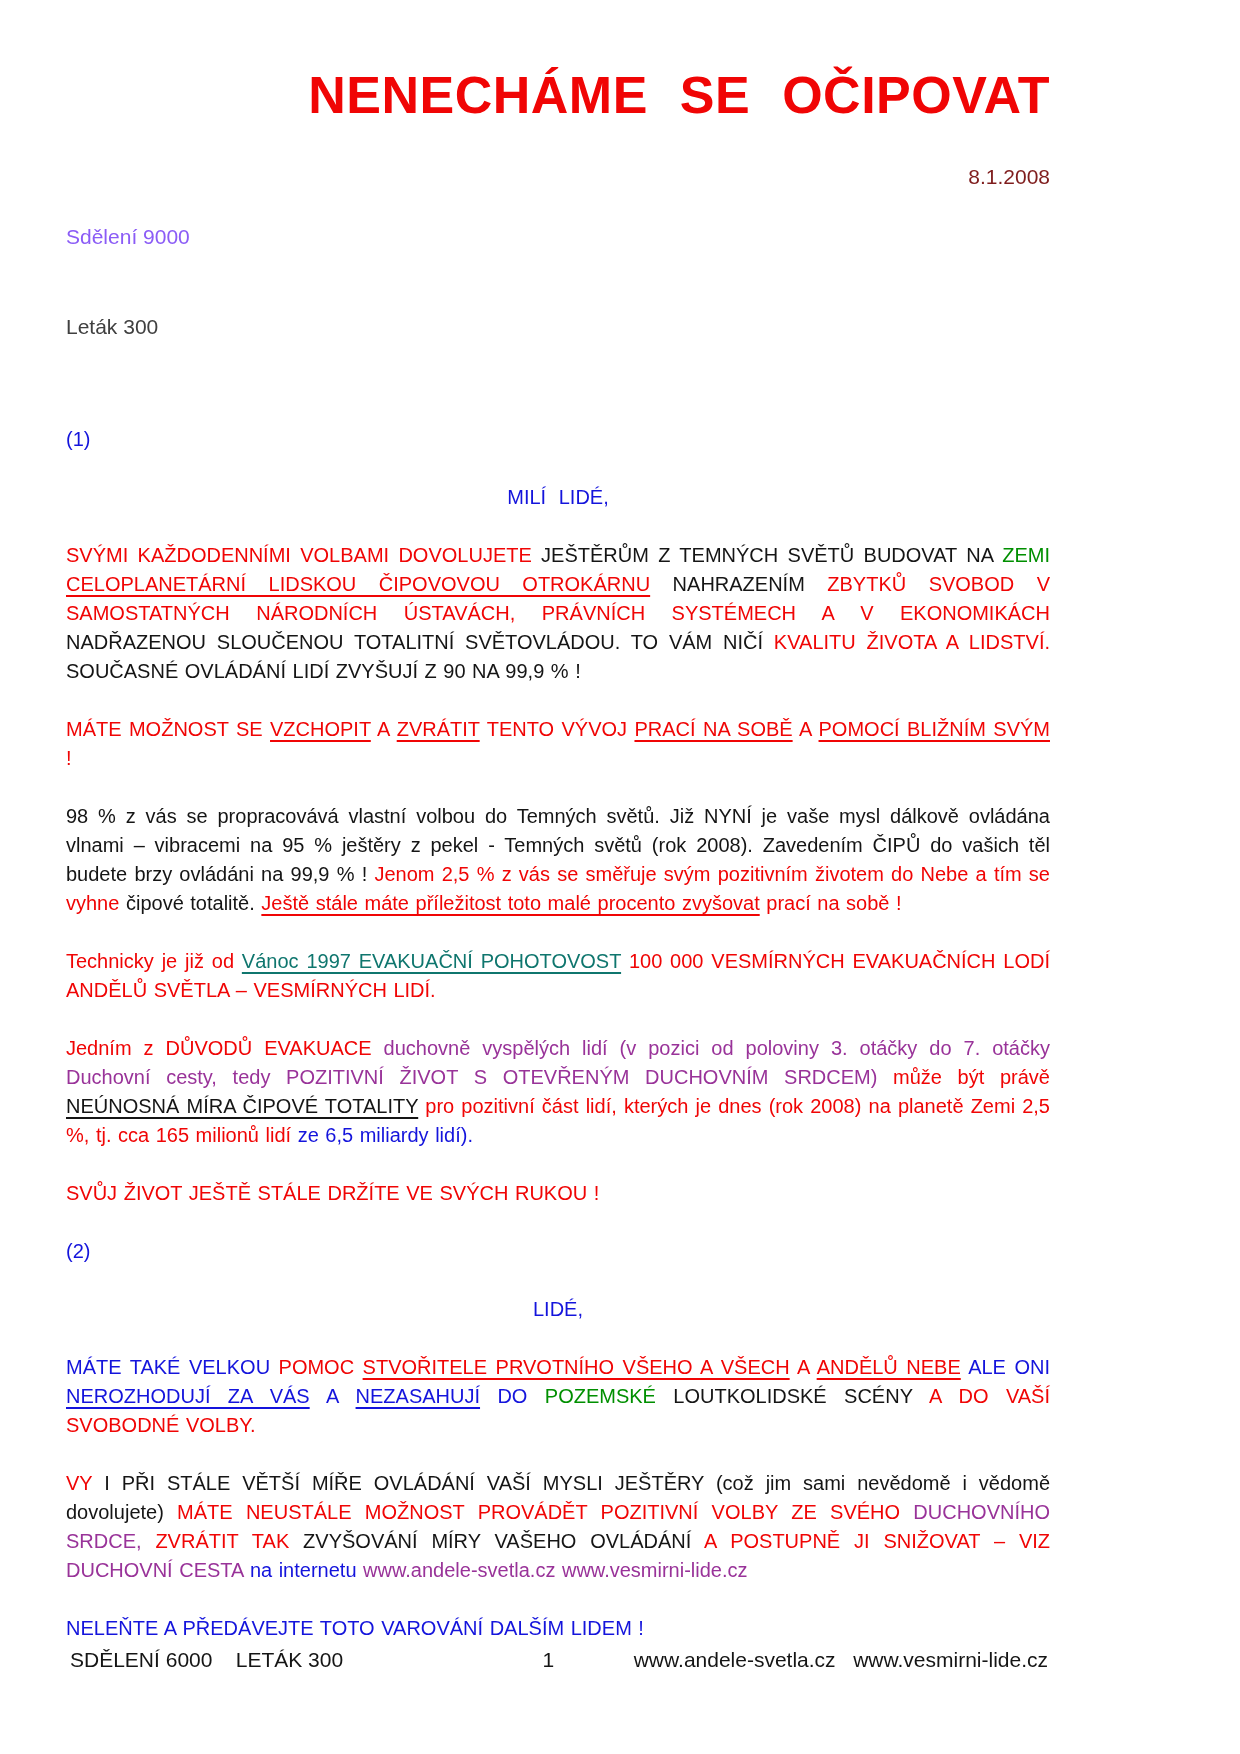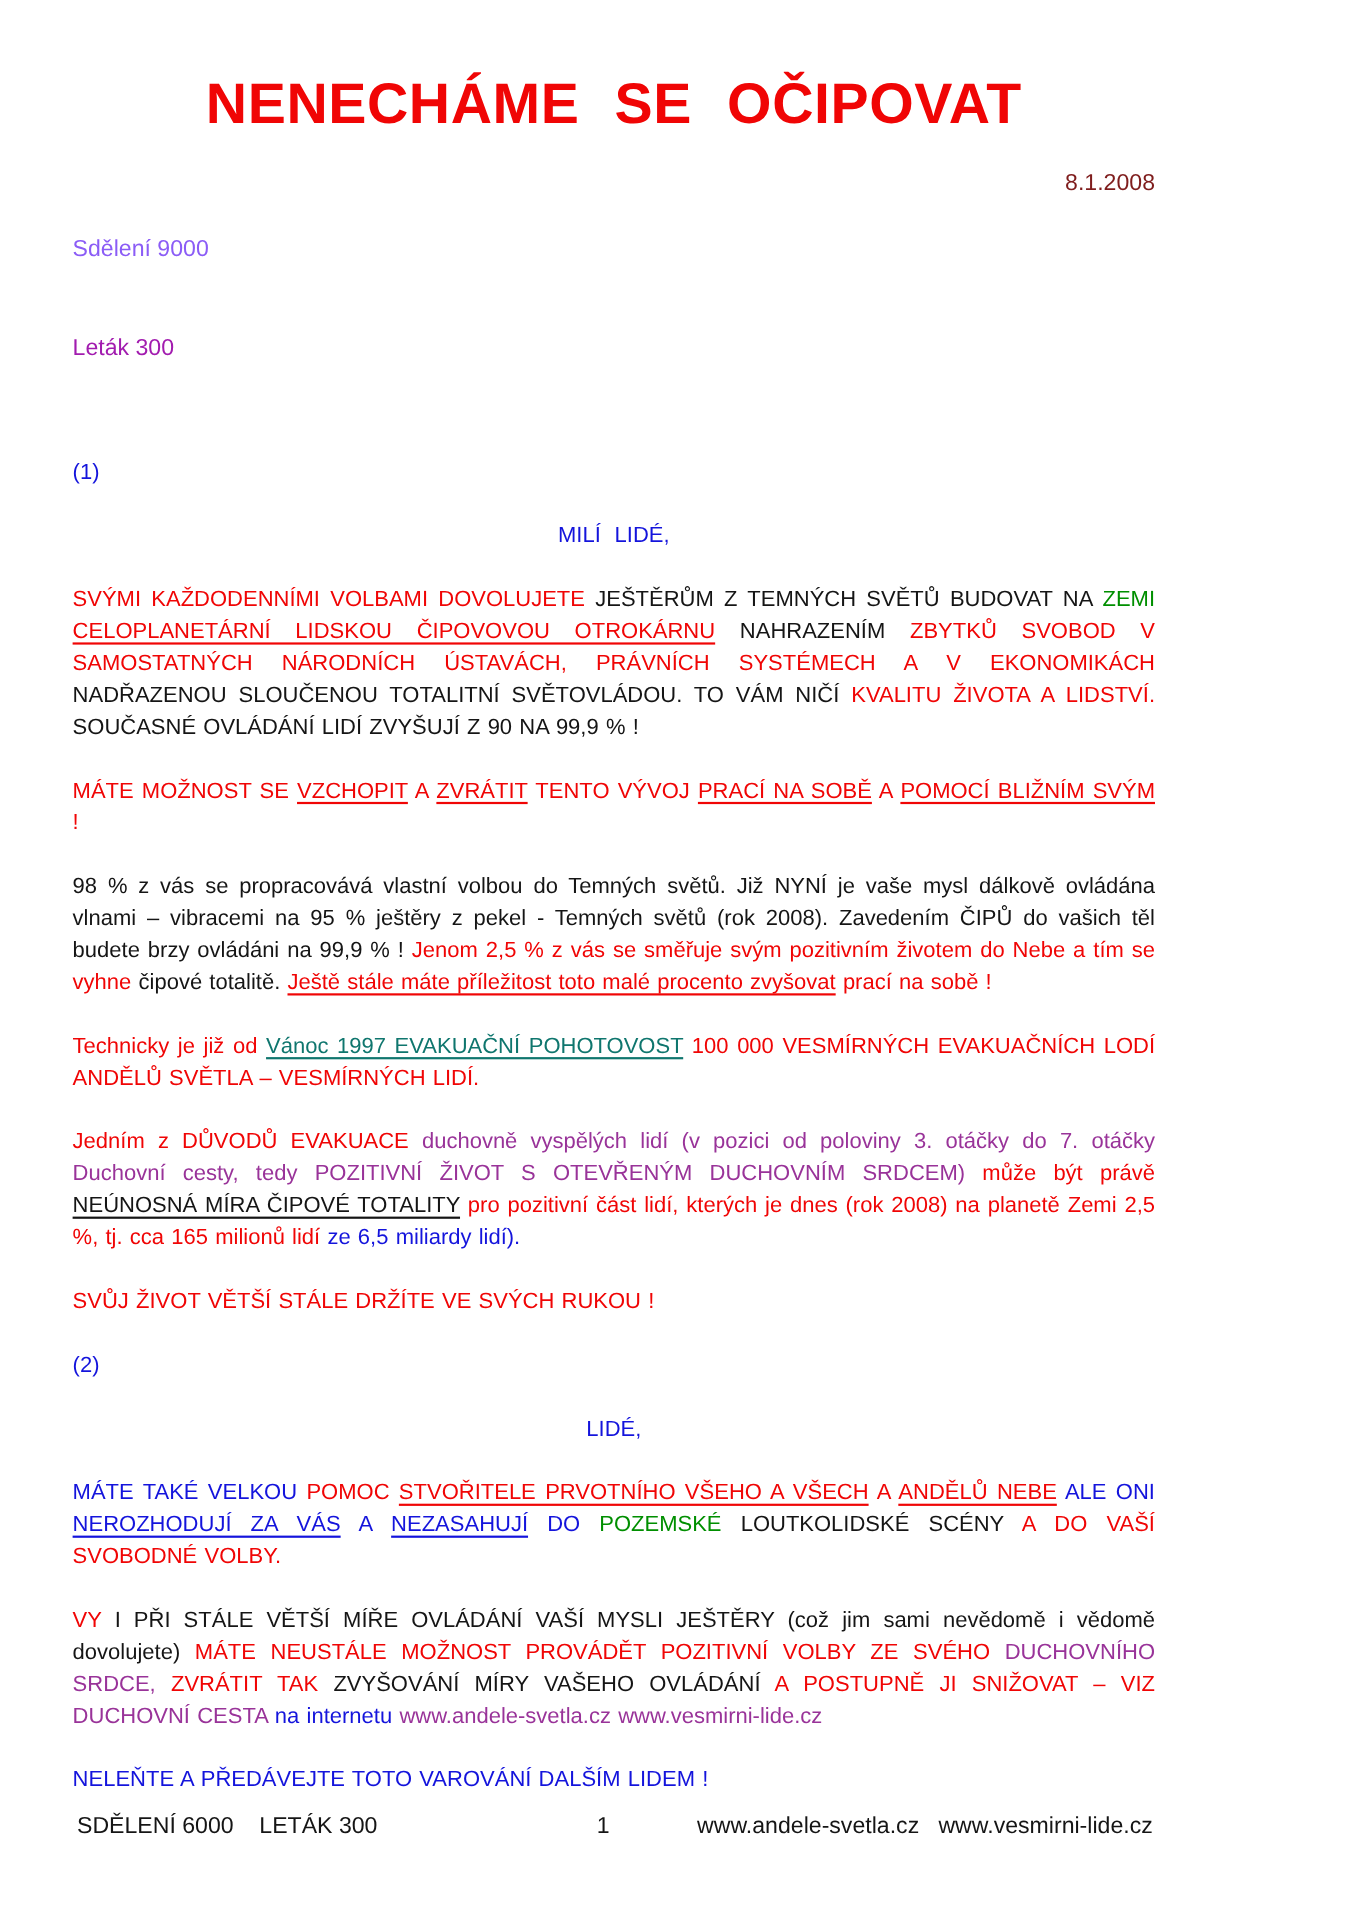--- a/index.html
+++ b/index.html
@@ -7,26 +7,26 @@
   .page {
     position:relative;
     width:1240px; height:1754px;
     background:#ffffff;
     font-family:"Liberation Sans","DejaVu Sans",sans-serif;
     color:#151515;
     overflow:hidden;
   }
   .content { padding:66px 190px 0 66px; }
   .doc-title {
-    text-align:center;
+    text-align:right;
     font-size:52px;
     font-weight:bold;
     word-spacing:17px;
     letter-spacing:0.5px;
-    margin-bottom:26px;
+    margin-bottom:36px;
     line-height:1.15;
   }
   .header-row {
     display:flex;
     justify-content:space-between;
     font-size:21px;
     line-height:30px;
   }
   .header-left { white-space:pre; }
   .para {
@@ -59,36 +59,36 @@
 <body>
 
 <div class="page">
   <div class="content">
 
     <div class="doc-title" id="title-el" style="color: rgb(240, 5, 5);">NENECHÁME SE OČIPOVAT</div>
 
     <div class="header-row">
       <div class="header-left">
         <div style="color: #8b5cf6;">Sdělení 9000</div>
-        <div style="color: #a21caf;">Leták 300</div>
+        <div style="color: #404040;">Leták 300</div>
       </div>
       <div class="header-date" style="color: #7f1d1d;">8.1.2008</div>
     </div>
 
     <div class="spacer-lg"></div>
 
     <div id="document-body">
         <p class="para left"><span style="color: rgb(20, 20, 220);">(1)</span></p>
         <p class="para center"><span style="color: rgb(20, 20, 220);">MILÍ LIDÉ,</span></p>
         <p class="para justify"><span style="color: rgb(240, 5, 5);">SVÝMI KAŽDODENNÍMI VOLBAMI DOVOLUJETE </span><span style="color: rgb(21, 21, 21);">JEŠTĚRŮM Z TEMNÝCH SVĚTŮ BUDOVAT NA </span><span style="color: rgb(0, 143, 0);">ZEMI </span><span class="u" style="color: rgb(240, 5, 5);">CELOPLANETÁRNÍ LIDSKOU ČIPOVOVOU OTROKÁRNU</span><span style="color: rgb(21, 21, 21);"> NAHRAZENÍM </span><span style="color: rgb(240, 5, 5);">ZBYTKŮ SVOBOD V SAMOSTATNÝCH NÁRODNÍCH ÚSTAVÁCH, PRÁVNÍCH SYSTÉMECH A V EKONOMIKÁCH </span><span style="color: rgb(21, 21, 21);">NADŘAZENOU SLOUČENOU TOTALITNÍ SVĚTOVLÁDOU. TO VÁM NIČÍ </span><span style="color: rgb(240, 5, 5);">KVALITU ŽIVOTA A LIDSTVÍ. </span><span style="color: rgb(21, 21, 21);">SOUČASNÉ OVLÁDÁNÍ LIDÍ ZVYŠUJÍ Z 90 NA 99,9 % !</span></p>
         <p class="para justify"><span style="color: rgb(240, 5, 5);">MÁTE MOŽNOST SE </span><span class="u" style="color: rgb(240, 5, 5);">VZCHOPIT</span><span style="color: rgb(240, 5, 5);"> A </span><span class="u" style="color: rgb(240, 5, 5);">ZVRÁTIT</span><span style="color: rgb(240, 5, 5);"> TENTO VÝVOJ </span><span class="u" style="color: rgb(240, 5, 5);">PRACÍ NA SOBĚ</span><span style="color: rgb(240, 5, 5);"> A </span><span class="u" style="color: rgb(240, 5, 5);">POMOCÍ BLIŽNÍM SVÝM</span><span style="color: rgb(240, 5, 5);"> !</span></p>
         <p class="para justify"><span style="color: rgb(21, 21, 21);">98 % z vás se propracovává vlastní volbou do Temných světů. Již NYNÍ je vaše mysl dálkově ovládána vlnami – vibracemi na 95 % ještěry z pekel - Temných světů (rok 2008). Zavedením ČIPŮ do vašich těl budete brzy ovládáni na 99,9 % !  </span><span style="color: rgb(240, 5, 5);">Jenom 2,5 % z vás se směřuje svým pozitivním životem do Nebe a tím se vyhne </span><span style="color: rgb(21, 21, 21);">čipové totalitě. </span><span class="u" style="color: rgb(240, 5, 5);">Ještě stále máte příležitost toto malé procento zvyšovat</span><span style="color: rgb(240, 5, 5);"> prací na sobě !</span></p>
         <p class="para justify"><span style="color: rgb(240, 5, 5);">Technicky je již od </span><span class="u" style="color: #0f766e;">Vánoc 1997 EVAKUAČNÍ POHOTOVOST</span><span style="color: rgb(240, 5, 5);"> 100 000 VESMÍRNÝCH EVAKUAČNÍCH LODÍ ANDĚLŮ SVĚTLA – VESMÍRNÝCH LIDÍ.</span></p>
         <p class="para justify"><span style="color: rgb(240, 5, 5);">Jedním z DŮVODŮ EVAKUACE </span><span style="color: rgb(153, 51, 153);">duchovně vyspělých lidí (v pozici od poloviny 3. otáčky do 7. otáčky Duchovní cesty, tedy POZITIVNÍ ŽIVOT S OTEVŘENÝM DUCHOVNÍM SRDCEM) </span><span style="color: rgb(240, 5, 5);">může být právě </span><span class="u" style="color: rgb(21, 21, 21);">NEÚNOSNÁ MÍRA ČIPOVÉ TOTALITY</span><span style="color: rgb(240, 5, 5);"> pro pozitivní část lidí, kterých je dnes (rok 2008) na planetě Zemi 2,5 %, tj. cca 165 milionů lidí </span><span style="color: rgb(20, 20, 220);">ze 6,5 miliardy lidí).</span></p>
-        <p class="para left"><span style="color: rgb(240, 5, 5);">SVŮJ ŽIVOT VĚTŠÍ STÁLE DRŽÍTE VE SVÝCH RUKOU !</span></p>
+        <p class="para left"><span style="color: rgb(240, 5, 5);">SVŮJ ŽIVOT JEŠTĚ STÁLE DRŽÍTE VE SVÝCH RUKOU !</span></p>
         <p class="para left"><span style="color: rgb(20, 20, 220);">(2)</span></p>
         <p class="para center"><span style="color: rgb(20, 20, 220);">LIDÉ,</span></p>
         <p class="para justify"><span style="color: rgb(20, 20, 220);">MÁTE TAKÉ VELKOU </span><span style="color: rgb(240, 5, 5);">POMOC </span><span class="u" style="color: rgb(240, 5, 5);">STVOŘITELE PRVOTNÍHO VŠEHO A VŠECH</span><span style="color: rgb(240, 5, 5);"> A </span><span class="u" style="color: rgb(240, 5, 5);">ANDĚLŮ NEBE</span><span style="color: rgb(20, 20, 220);"> ALE ONI </span><span class="u" style="color: rgb(20, 20, 220);">NEROZHODUJÍ ZA VÁS</span><span style="color: rgb(20, 20, 220);"> A </span><span class="u" style="color: rgb(20, 20, 220);">NEZASAHUJÍ</span><span style="color: rgb(20, 20, 220);"> DO </span><span style="color: rgb(0, 143, 0);">POZEMSKÉ </span><span style="color: rgb(21, 21, 21);">LOUTKOLIDSKÉ SCÉNY </span><span style="color: rgb(240, 5, 5);">A DO VAŠÍ SVOBODNÉ VOLBY.</span></p>
         <p class="para justify"><span style="color: rgb(240, 5, 5);">VY</span><span style="color: rgb(21, 21, 21);"> I PŘI STÁLE VĚTŠÍ MÍŘE OVLÁDÁNÍ VAŠÍ MYSLI JEŠTĚRY (což jim sami nevědomě i vědomě dovolujete) </span><span style="color: rgb(240, 5, 5);">MÁTE NEUSTÁLE MOŽNOST PROVÁDĚT POZITIVNÍ VOLBY ZE SVÉHO </span><span style="color: rgb(153, 51, 153);">DUCHOVNÍHO SRDCE, </span><span style="color: rgb(240, 5, 5);">ZVRÁTIT TAK </span><span style="color: rgb(21, 21, 21);">ZVYŠOVÁNÍ MÍRY VAŠEHO OVLÁDÁNÍ </span><span style="color: rgb(240, 5, 5);">A POSTUPNĚ JI SNIŽOVAT – VIZ </span><span style="color: rgb(153, 51, 153);">DUCHOVNÍ CESTA </span><span style="color: rgb(20, 20, 220);">na internetu  </span><span style="color: rgb(153, 51, 153);">www.andele-svetla.cz www.vesmirni-lide.cz</span></p>
         <p class="para left"><span style="color: rgb(20, 20, 220);">NELEŇTE A PŘEDÁVEJTE TOTO VAROVÁNÍ DALŠÍM LIDEM !</span></p>
       </div>
   </div>
 
   <div class="footer">
     <span class="f-left">SDĚLENÍ 6000    LETÁK 300</span>

